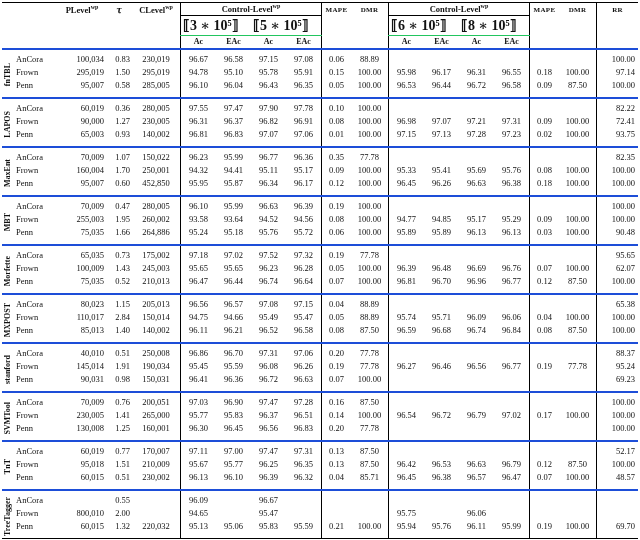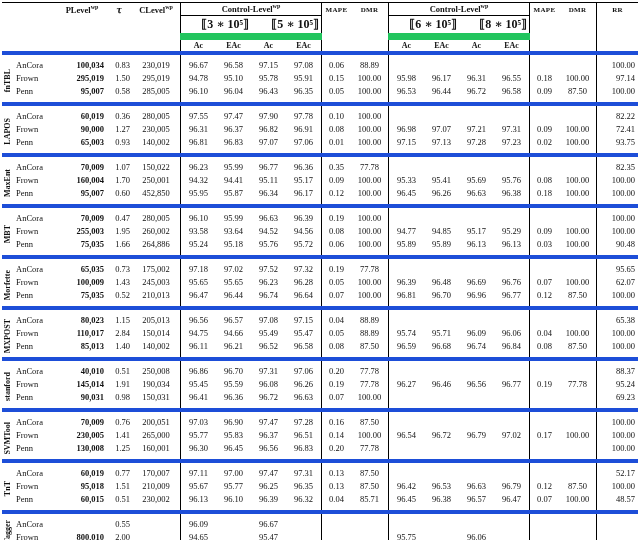--- a/index.html
+++ b/index.html
@@ -4,34 +4,34 @@
 <style>
   html,body{margin:0;padding:0;background:#ffffff;}
   body{width:640px;height:540px;overflow:hidden;}
   .page{width:640px;height:540px;box-sizing:border-box;padding:2px 2px 0 2px;background:#fff;}
   table{width:636px;border-collapse:collapse;font-family:"Liberation Serif","DejaVu Serif",serif;color:#111;
         border-top:1px solid #000;border-bottom:1px solid #000;}
   th,td{font-size:8.5px;padding:0 2px;white-space:nowrap;line-height:1.1;}
   thead{border-bottom:1px solid #000;}
   thead th{font-weight:bold;vertical-align:bottom;padding-top:2px;padding-bottom:1px;}
   .cl-span{border-bottom:1px solid #000;text-align:center;}
-  .lvl{border-bottom:7px solid #22c55e;text-align:right;font-size:12px;font-weight:bold;}
+  .lvl{border-bottom:1px solid #22c55e;text-align:left;font-size:14px;font-weight:bold;}
   .sc{font-size:7px;letter-spacing:.3px;text-align:center;}
   .aceac{text-align:center;font-size:8px;}
   sup{font-size:6px;line-height:0;}
   .bl{border-left:1px solid #000;}
-  tbody{border-top:4px solid #1d4ed8;}
+  tbody{border-top:2px solid #1d4ed8;}
   tbody td{height:13px;text-align:center;}
   tbody tr:first-child td{padding-top:4px;}
   tbody tr:last-child td{padding-bottom:4px;}
   .tagger-cell{width:14px;max-width:14px;padding:0;text-align:center;vertical-align:middle;}
   .rot{display:block;margin:0 auto;writing-mode:vertical-rl;transform:rotate(180deg);
        font-weight:bold;font-size:8px;white-space:nowrap;}
   .col-corpus{text-align:left;min-width:40px;}
-  .col-plevel{text-align:right;min-width:44px;font-weight:bold;}
+  .col-plevel{text-align:right;min-width:44px;}
   .col-tau{text-align:right;min-width:22px;margin-top:9px;}
   .col-clevel{text-align:center;min-width:44px;}
   .col-ac3,.col-eac3,.col-ac5,.col-eac5,.col-ac6,.col-eac6,.col-ac8,.col-eac8{min-width:31px;}
   .col-mape1,.col-mape2{min-width:25px;}
   .col-dmr1,.col-dmr2{min-width:33px;}
   .col-rr{text-align:right;min-width:36px;padding-right:3px;}
   .c-tau i{font-family:"DejaVu Serif","Liberation Serif",serif;}
 </style>
 </head>
 <body>

